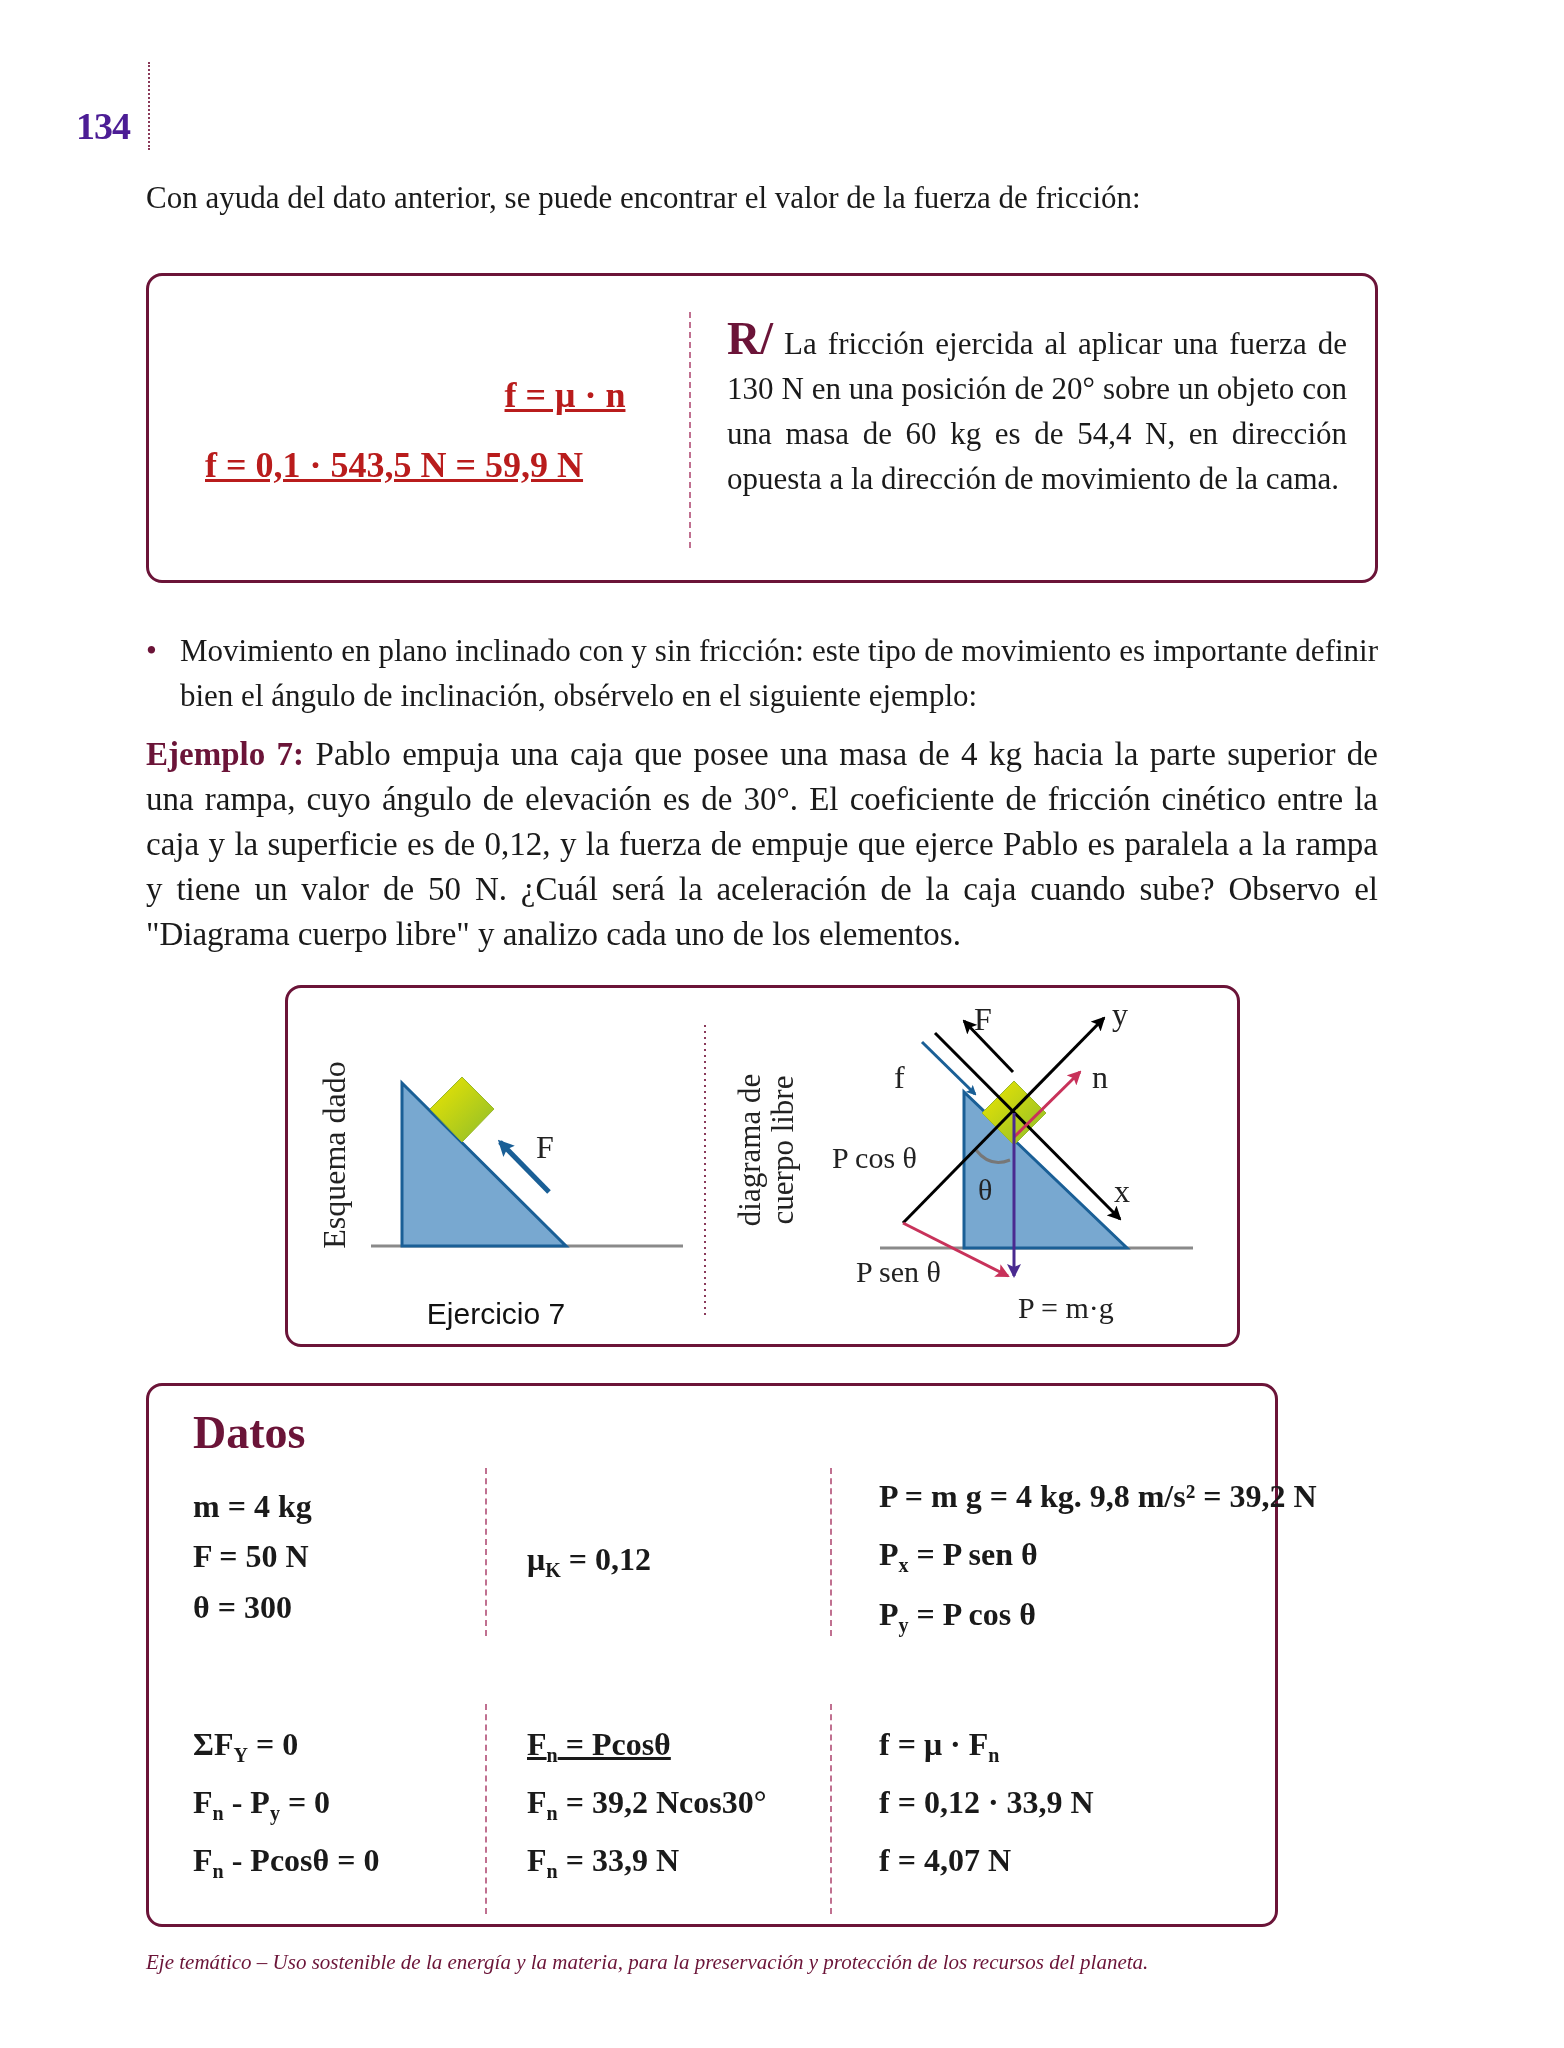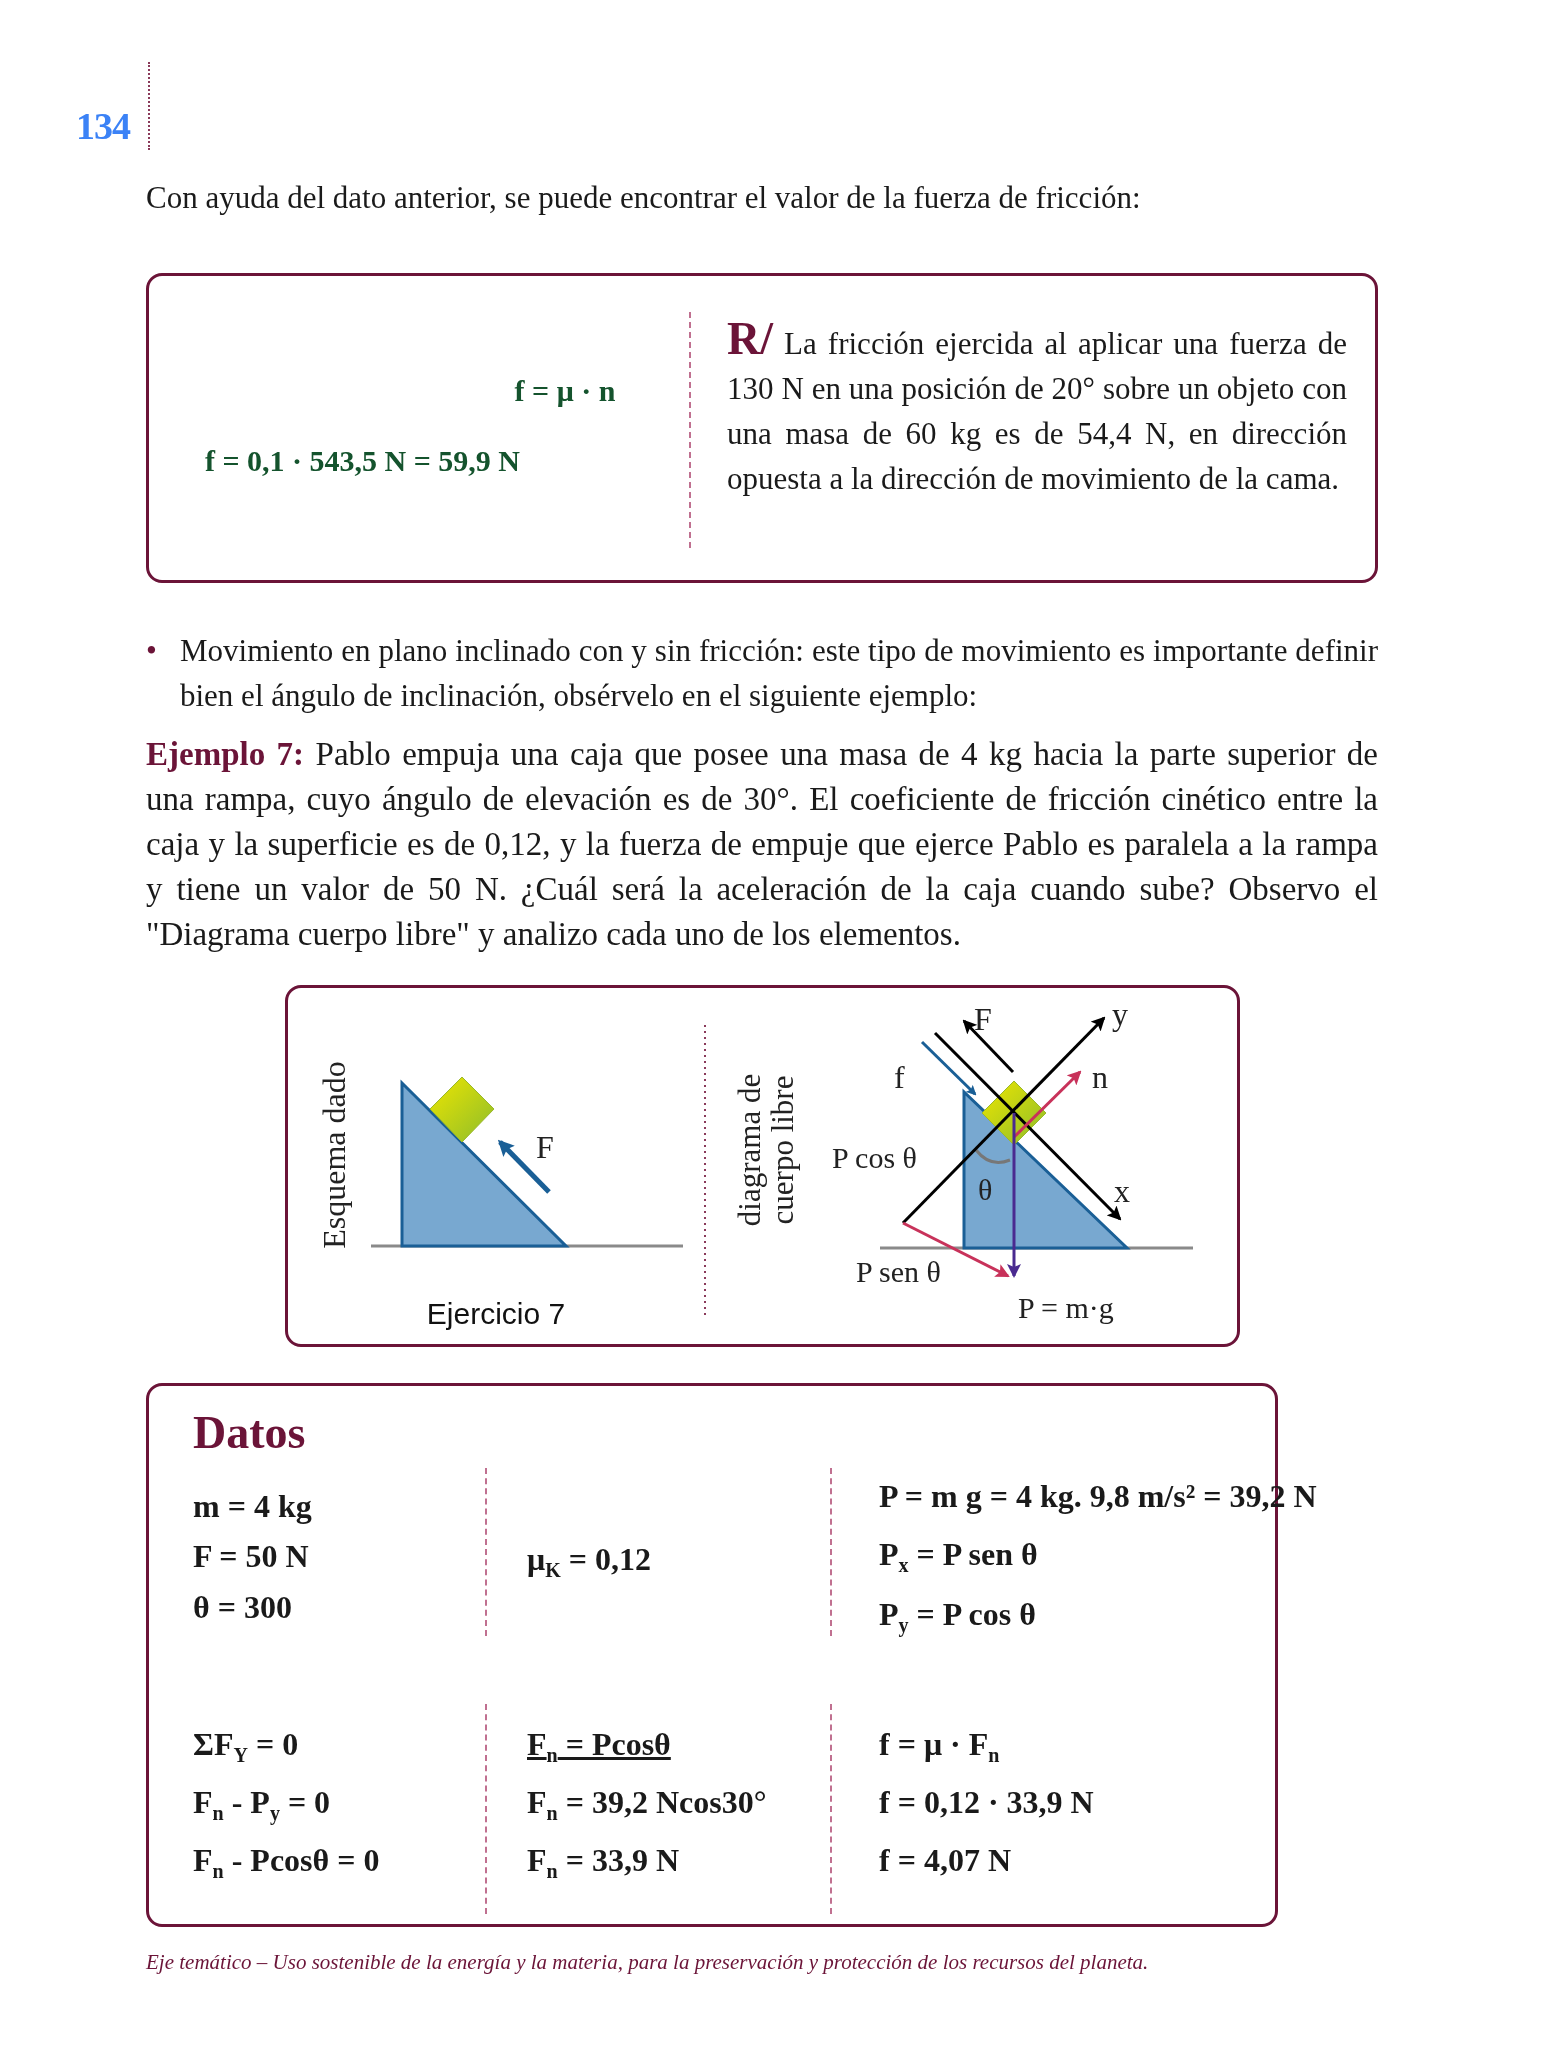--- a/index.html
+++ b/index.html
@@ -1,24 +1,24 @@
 <!DOCTYPE html>
 <html><head>
 <meta charset="utf-8">
 <style>
   html, body { margin:0; padding:0; background:#ffffff; }
   body { width:1564px; height:2048px; position:relative; font-family:"Liberation Serif", "DejaVu Serif", serif; color:#1a1a1a; overflow:hidden; }
   .abs { position:absolute; }
   .maroon { color:#6b1438; }
-  .page-num { left:76px; top:104px; font-size:38px; font-weight:bold; color:#3b82f6; letter-spacing:-1px; }
+  .page-num { left:76px; top:104px; font-size:38px; font-weight:bold; color:#4c1d95; letter-spacing:-1px; }
   .page-rule { left:148px; top:62px; height:88px; border-left:2px dotted #8a3a5a; }
   .intro { left:146px; top:180px; font-size:31px; }
   .box { position:absolute; border:3px solid #6b1438; border-radius:16px; box-sizing:border-box; }
   .box1 { left:146px; top:273px; width:1232px; height:310px; }
-  .formula { position:absolute; font-weight:bold; color:#14532d; font-size:30px; white-space:nowrap; }
+  .formula { position:absolute; font-weight:bold; color:#b91c1c; font-size:36px; white-space:nowrap;text-decoration:underline; }
   .f1 { left:206px; top:98px; width:420px; text-align:center; }
   .f2 { left:56px; top:168px; }
   .vdash { position:absolute; border-left:2px dashed #c07090; }
   .answer { position:absolute; left:578px; top:40px; width:620px; font-size:31px; line-height:45px; text-align:justify; }
   .answer .r { font-size:46px; font-weight:bold; color:#6b1438; }
   .bullet-para { left:146px; top:628px; width:1232px; font-size:31px; line-height:45px; }
   .bullet-para .dot { position:absolute; left:0; top:0; color:#6b1438; }
   .bullet-para .txt { display:block; padding-left:34px; text-align:justify; }
   .example { left:146px; top:732px; width:1232px; font-size:33px; line-height:45px; text-align:justify; }
   .example .lbl { font-weight:bold; color:#6b1438; }

